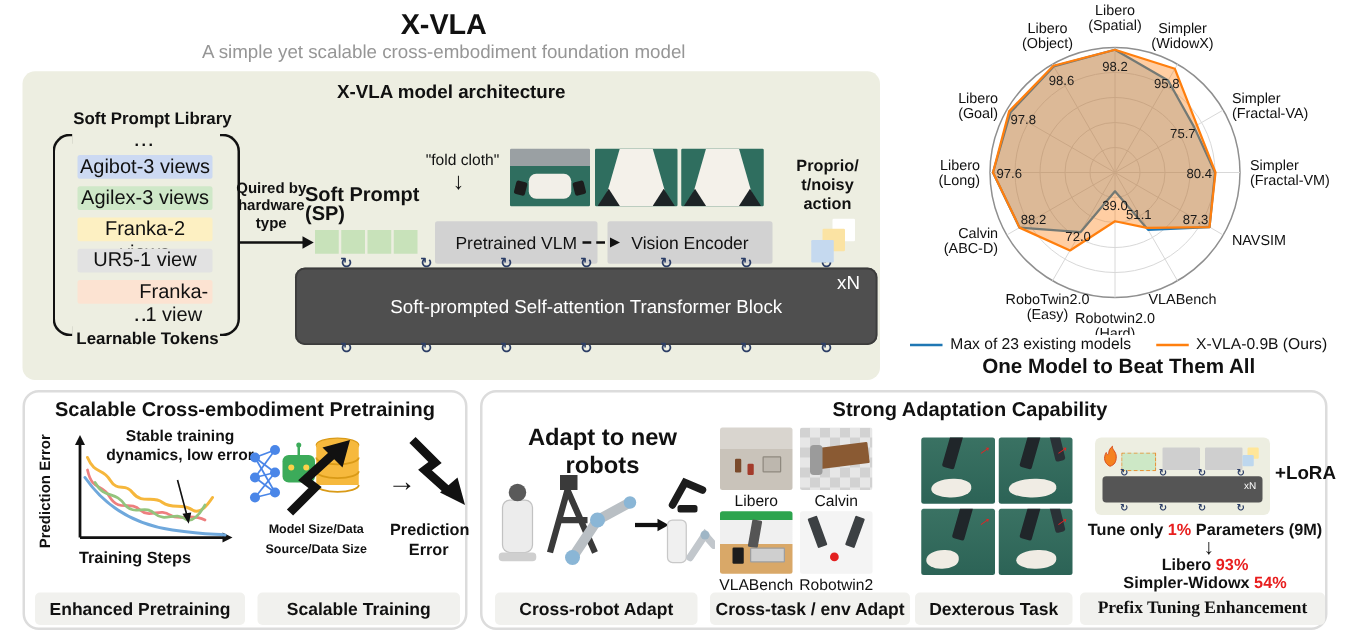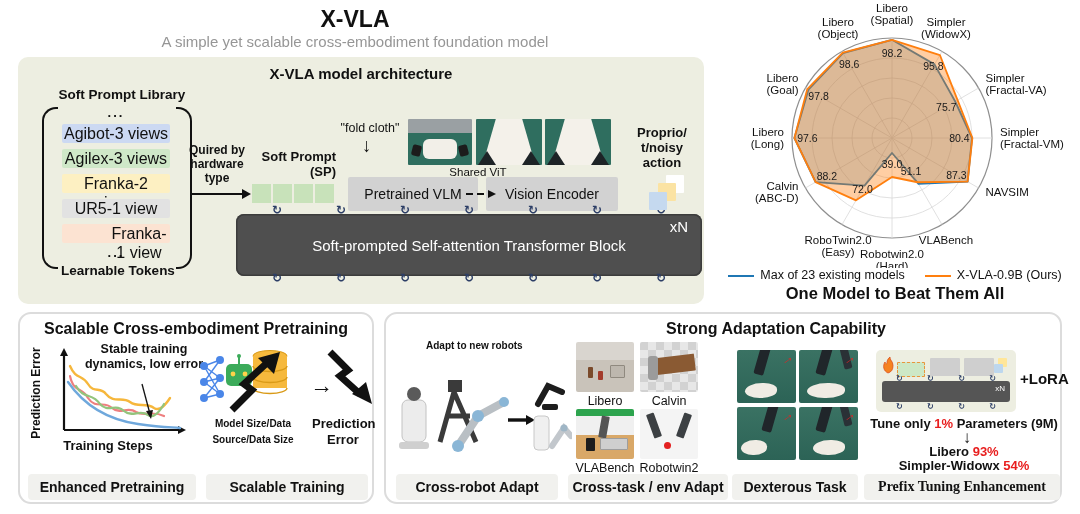--- a/index.html
+++ b/index.html
@@ -17,21 +17,21 @@
   .bracket{top:50px;width:14px;height:158px;border:2.5px solid #111;}
   .bracket.l{left:24px;border-right:none;border-radius:14px 0 0 14px;}
   .bracket.r{left:158px;border-left:none;border-radius:0 14px 14px 0;}
   .dots{font-size:13px;font-weight:bold;letter-spacing:2px;text-align:center;}
   .chipcol{left:44px;top:67px;width:108px;display:flex;flex-direction:column;gap:6px;}
   .chip{height:19px;line-height:19px;font-size:16px;text-align:center;border-radius:2px;color:#111;}
   .lib-cap{left:10px;top:206px;width:180px;font-size:13.5px;font-weight:bold;text-align:center;}
   .qlabel{left:166px;top:86px;width:66px;font-size:12px;font-weight:bold;text-align:center;line-height:14px;}
   .harrow{left:174px;top:136px;width:52px;height:2.4px;background:#111;}
   .harrow-head{left:224px;top:132px;width:0;height:0;border-left:9px solid #111;border-top:5px solid transparent;border-bottom:5px solid transparent;}
-  .sp-label{left:226px;top:92px;width:92px;font-size:13px;font-weight:bold;text-align:right;line-height:15px;}
+  .sp-label{left:226px;top:92px;width:92px;font-size:16px;font-weight:bold;text-align:left;line-height:15px;}
   .sp-squares{left:234px;top:127px;display:flex;gap:2px;}
   .sp-cell{width:19px;height:19px;background:#c8e2ba;}
   .instr{left:314px;top:64px;width:76px;font-size:12.5px;text-align:center;}
   .instr-arrow{left:344px;top:78px;font-size:19px;font-weight:bold;}
   .photo{top:62px;height:46px;border-radius:1px;overflow:hidden;}
   .p1{left:390px;width:64px;background:linear-gradient(180deg,#9aa0a3 0 30%,#2f6e5f 30% 100%);}
   .p23{background:#2f6e5f;}
   .p2{left:458px;width:66px;}
   .p3{left:527px;width:66px;}
   .shirt{position:absolute;left:15px;bottom:6px;width:34px;height:20px;background:#f2efe8;border-radius:6px;}
@@ -61,21 +61,21 @@
   .adapt{left:384px;width:678px;}
   .ptitle{left:0;top:6px;width:100%;font-size:16px;font-weight:bold;text-align:center;}
   .badge{top:160px;height:26px;background:#f1f1ee;border-radius:4px;font-size:14px;font-weight:bold;
          display:flex;align-items:center;justify-content:center;color:#111;}
   .ylab{left:-36px;top:72px;width:104px;font-size:12px;font-weight:bold;text-align:center;transform:rotate(-90deg);}
   .xlab{left:26px;top:124px;width:124px;font-size:13px;font-weight:bold;text-align:center;}
   .annot{left:64px;top:28px;width:120px;font-size:12.5px;font-weight:bold;text-align:center;line-height:15px;}
   .scalelab{left:166px;top:102px;width:134px;font-size:10px;font-weight:bold;text-align:center;line-height:16px;}
   .predlab{left:292px;top:102px;width:62px;font-size:13px;font-weight:bold;text-align:center;line-height:16px;}
   .bigarrow{left:290px;top:58px;font-size:23px;font-weight:bold;}
-  .s1cap{left:24px;top:26px;width:144px;font-size:10px;font-weight:bold;margin-left:16px;}
+  .s1cap{left:24px;top:26px;width:144px;font-size:19px;font-weight:bold;text-align:center;}
   .tile{width:58px;height:50px;border-radius:2px;position:absolute;overflow:hidden;}
   .tilecap{width:66px;font-size:12.5px;text-align:center;position:absolute;}
   .t-libero{background:linear-gradient(180deg,#d9d5cf 0 35%,#c9c3ba 35% 100%);}
   .t-calvin{background:repeating-conic-gradient(#e7e7e7 0% 25%,#d2d2d2 0% 50%) 0 0/16px 16px;}
   .t-vla{background:linear-gradient(180deg,#2da44e 0 14%,#f0f0f0 14% 52%,#d9a868 52% 100%);}
   .t-twin{background:#f4f4f4;}
   .obj{position:absolute;border-radius:1px;}
   .dex{width:59px;height:53px;background:linear-gradient(180deg,#3a7263,#2c6356);position:absolute;border-radius:2px;overflow:hidden;}
   .dex .cloth{position:absolute;left:8px;bottom:5px;width:32px;height:15px;background:#f0ece4;border-radius:60% 45% 55% 50%;}
   .dex .arm{position:absolute;top:-3px;left:20px;width:10px;height:28px;background:#20262a;transform:rotate(16deg);border-radius:2px;}
@@ -148,21 +148,20 @@
       <div class="cloth-big"></div>
       <div class="tri tl"></div>
       <div class="tri tr"></div>
     </div>
     <div class="abs photo p23 p3">
       <div class="cloth-big"></div>
       <div class="tri tl"></div>
       <div class="tri tr"></div>
     </div>
 
-    <div class="abs sharedvit">Shared ViT</div>
     <div class="abs graybox" style="left:330px;width:130px;">Pretrained VLM</div>
     <div class="abs graybox" style="left:468px;width:132px;">Vision Encoder</div>
     <div class="abs dash" style="left:448px;"></div>
     <div class="abs dash" style="left:459px;"></div>
     <div class="abs dash-head"></div>
 
     <div class="abs proprio">
       <span>Proprio/</span><br>
       <span>t/noisy</span><br>
       <span>action</span>

